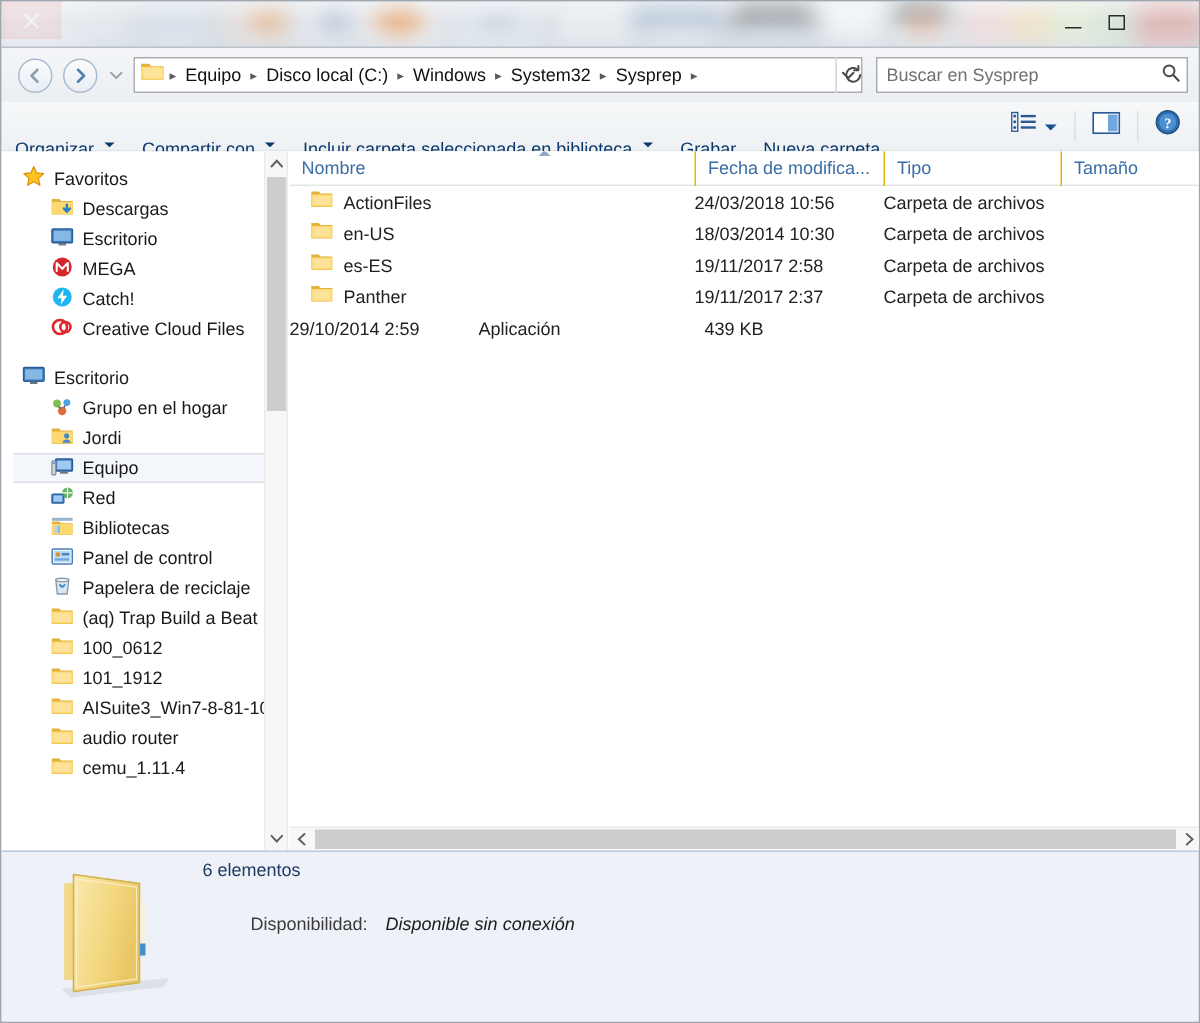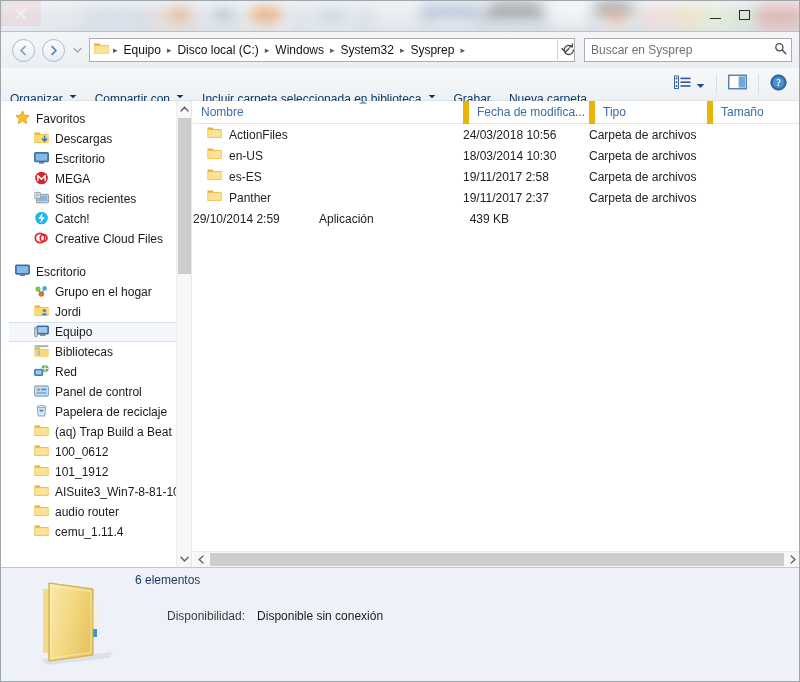--- a/index.html
+++ b/index.html
@@ -176,21 +176,21 @@
     position: absolute; left: 192px; top: 0; width: 608px; height: 466px;
     background: #fff;
   }
   #colhead {
     position: absolute; left: 0; top: 0; width: 608px; height: 23px;
     background: #fff; border-bottom: 1px solid #e3e6e9;
     display: flex; align-items: center;
   }
   .col {
     font-size: 12px; color: #3b6ea5; height: 23px; display: flex; align-items: center;
-    padding-left: 8px; border-left: 6px solid #eab308; position: relative;
+    padding-left: 8px; border-left: 1px solid #eab308; position: relative;
     white-space: nowrap; overflow: hidden;
   }
   .col:first-child { border-left: 0; }
   #col-sortmark {
     position: absolute; left: 164px; top: -1px; width: 12px; height: 5px;
     display: flex; align-items: flex-start; justify-content: center;
   }
   #col-sortmark .tri {
     width: 0; height: 0; border-left: 4px solid transparent; border-right: 4px solid transparent;
     border-bottom: 4px solid #8fa8c3;
@@ -224,21 +224,21 @@
   #details {
     position: absolute; left: 0; top: 566px; width: 800px; height: 116px;
     background: #eef2f8; border-top: 1px solid #b9c8dc;
     overflow: hidden;
   }
   #details-folder { position: absolute; left: 28px; top: 578px; }
   #details-text { position: absolute; left: 134px; top: 572px; }
   #d-count { font-size: 12px; color: #1f3b61; margin-bottom: 22px; }
   #d-availrow { display: flex; font-size: 12px; color: #333; padding-left: 32px; }
   #d-availlabel { color: #3b3b3b; }
-  #d-availvalue { color: #1b1b1b; margin-left: 12px; }
+  #d-availvalue { color: #1b1b1b; margin-left: 12px; font-style: italic; }
 
   
   .ic { display: inline-block; flex: 0 0 auto; position: relative; }
 </style>
 </head>
 <body>
 
 <div id="window">
 
   <div id="titlebar">
@@ -461,31 +461,20 @@
         <div class="navitem lvl2">
           <span class="ic">
             <svg width="15" height="14" viewBox="0 0 15 14">
               <circle cx="7.5" cy="7" r="6.3" fill="#d5262d"></circle>
               <path d="M3.8 9.6 V4.4 L7.5 8.2 L11.2 4.4 V9.6" stroke="#fff" stroke-width="1.4" fill="none" stroke-linejoin="round" stroke-linecap="round"></path>
             </svg>
           </span>
           <span class="ilabel">MEGA</span>
         </div>
 
-        <div class="navitem lvl2">
-          <span class="ic">
-            <svg width="15" height="14" viewBox="0 0 15 14">
-              <rect x="2.4" y="3.4" width="12" height="8.4" rx="0.6" fill="#cdd7e2" stroke="#7d8f9f" stroke-width="0.9"></rect>
-              <rect x="3.6" y="4.6" width="9.6" height="5.6" fill="#8fb3d4"></rect>
-              <path d="M0.8 1.4 h5.4 v6 H0.8 z" fill="#f3f6f9" stroke="#8d9aa6" stroke-width="0.9"></path>
-              <path d="M2 3 h3.2 M2 4.6 h3.2 M2 6.1 h2.2" stroke="#8d9aa6" stroke-width="0.8"></path>
-            </svg>
-          </span>
-          <span class="ilabel">Sitios recientes</span>
-        </div>
 
         <div class="navitem lvl2">
           <span class="ic">
             <svg width="15" height="14" viewBox="0 0 15 14">
               <circle cx="7.5" cy="7" r="6.3" fill="#1eb6ef"></circle>
               <path d="M8.6 1.8 L4.2 7.8 H7.1 L6.4 12.2 L10.8 6.2 H7.9 Z" fill="#ffffff"></path>
             </svg>
           </span>
           <span class="ilabel">Catch!</span>
         </div>
@@ -546,40 +535,40 @@
               <rect x="1.3" y="4.4" width="1.2" height="0.9" fill="#4a87c4"></rect>
               <rect x="6" y="10.4" width="5.4" height="1.4" fill="#6b7784"></rect>
             </svg>
           </span>
           <span class="ilabel">Equipo</span>
         </div>
 
         <div class="navitem lvl2">
           <span class="ic">
             <svg width="15" height="14" viewBox="0 0 15 14">
+              <rect x="0.6" y="5.4" width="8" height="6" rx="0.6" fill="#3d7ac0" stroke="#2a5d96" stroke-width="0.8"></rect>
+              <rect x="1.6" y="6.3" width="6" height="4.2" fill="#9ecbef"></rect>
+              <circle cx="11" cy="4.6" r="3.6" fill="#4aa64a" opacity="0.85"></circle>
+              <path d="M7.6 4.6 h6.8 M11 1 v7.2" stroke="#ffffff" stroke-width="0.8"></path>
+            </svg>
+          </span>
+          <span class="ilabel">Red</span>
+        </div>
+
+        <div class="navitem lvl2">
+          <span class="ic">
+            <svg width="15" height="14" viewBox="0 0 15 14">
               <rect x="0.6" y="1.2" width="13.8" height="2" fill="#9cb4c7"></rect>
               <path d="M0.6 3.6 h5 l1.2 1.3 H14.4 v7.6 H0.6 z" fill="#e3b23c"></path>
               <path d="M0.6 5.4 h13.8 v7 H0.6 z" fill="#fcd971"></path>
               <rect x="2.4" y="6.4" width="1.5" height="5" fill="#b0d4ef"></rect>
               <rect x="4.4" y="6.4" width="1.5" height="5" fill="#86bbe5"></rect>
             </svg>
           </span>
           <span class="ilabel">Bibliotecas</span>
-        </div>
-
-        <div class="navitem lvl2">
-          <span class="ic">
-            <svg width="15" height="14" viewBox="0 0 15 14">
-              <rect x="0.6" y="5.4" width="8" height="6" rx="0.6" fill="#3d7ac0" stroke="#2a5d96" stroke-width="0.8"></rect>
-              <rect x="1.6" y="6.3" width="6" height="4.2" fill="#9ecbef"></rect>
-              <circle cx="11" cy="4.6" r="3.6" fill="#4aa64a" opacity="0.85"></circle>
-              <path d="M7.6 4.6 h6.8 M11 1 v7.2" stroke="#ffffff" stroke-width="0.8"></path>
-            </svg>
-          </span>
-          <span class="ilabel">Red</span>
         </div>
 
         <div class="navitem lvl2">
           <span class="ic">
             <svg width="15" height="14" viewBox="0 0 15 14">
               <rect x="0.8" y="2" width="13.4" height="10" rx="0.8" fill="#ffffff" stroke="#4a7fb5" stroke-width="1"></rect>
               <rect x="1.9" y="3.1" width="11.2" height="7.8" fill="#bcdcf4"></rect>
               <circle cx="4.6" cy="5.6" r="1.5" fill="#e08f2c"></circle>
               <rect x="7.2" y="4.6" width="5" height="1.7" fill="#4a87c4"></rect>
               <rect x="2.6" y="8.2" width="9.6" height="1.5" fill="#6fa8dc"></rect>

